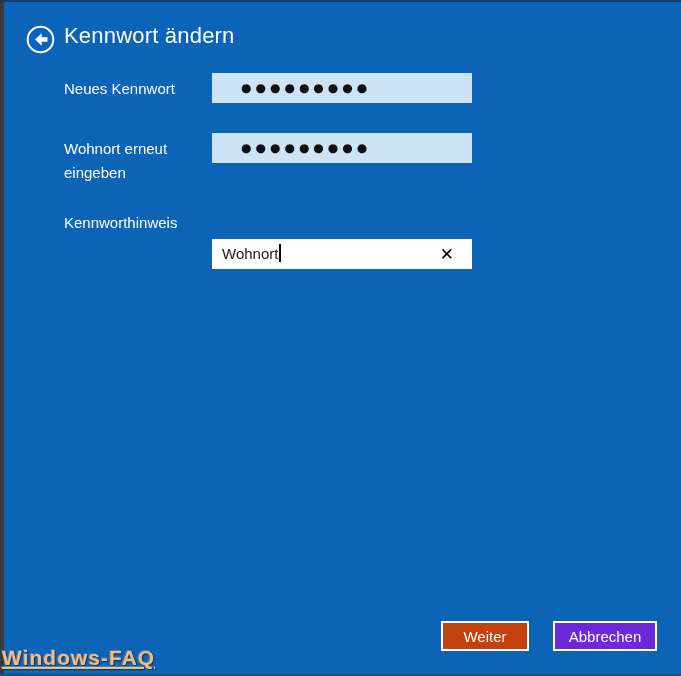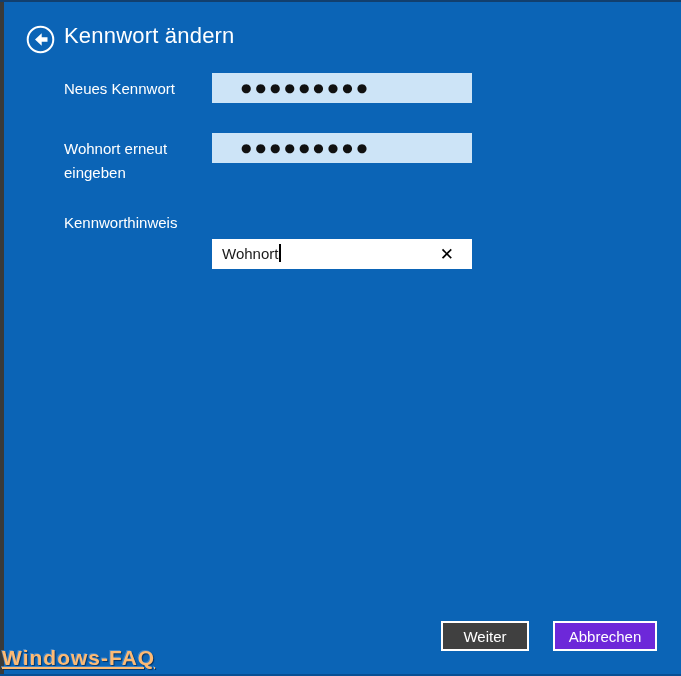--- a/index.html
+++ b/index.html
@@ -73,21 +73,21 @@
   }
 
   .btn {
     position: absolute; top: 621px; height: 30px;
     box-sizing: border-box;
     border: 2px solid #ffffff;
     color: #ffffff; font-size: 15px;
     display: flex; align-items: center; justify-content: center;
     cursor: pointer; white-space: nowrap;
   }
-  .btn-primary   { left: 441px; width: 88px;  background: #404040; }
+  .btn-primary   { left: 441px; width: 88px;  background: #c2410c; }
   .btn-secondary { left: 553px; width: 104px; background: #6d28d9; }
 
   .watermark {
     position: absolute; left: 2px; top: 646px;
     font-size: 21px; font-weight: 700; letter-spacing: 1px;
     color: #fdba74;
     text-shadow: -1px -1px 0 rgba(90,150,210,0.65), 1px 1px 1px rgba(8,40,80,0.8);
     text-decoration: underline;
     white-space: nowrap;
     user-select: none;

